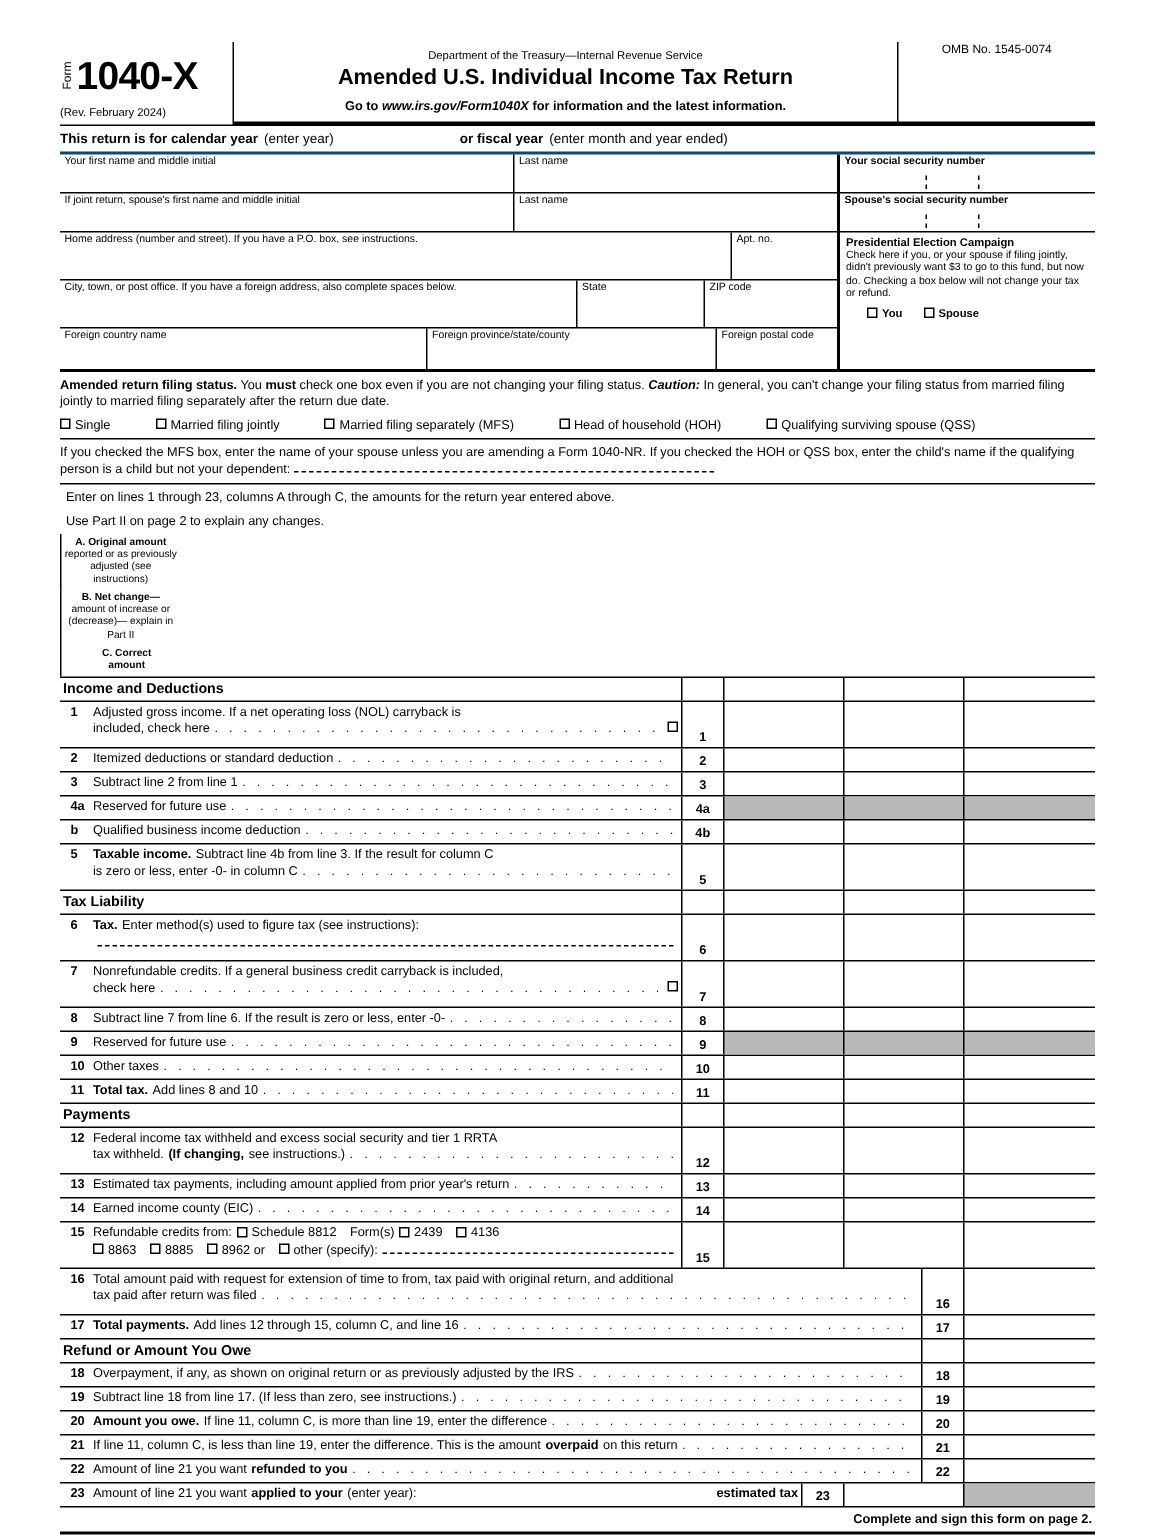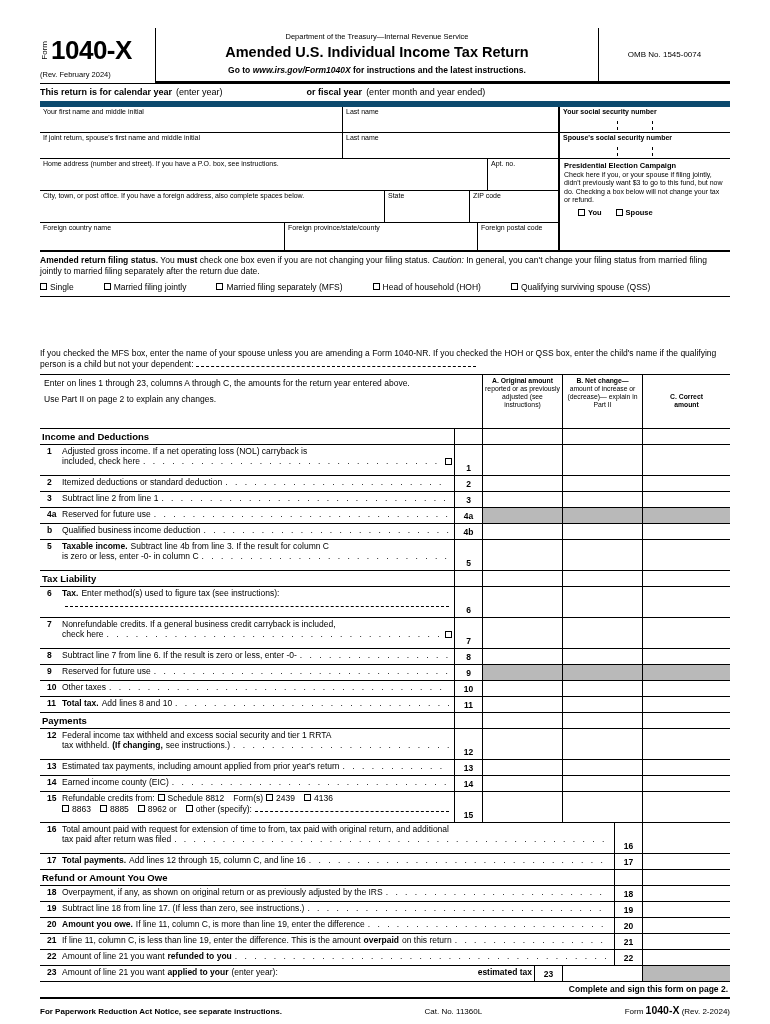--- a/index.html
+++ b/index.html
@@ -1,42 +1,42 @@
 <!DOCTYPE html>
 <html><head>
 <meta charset="utf-8">
 <style>
   * { margin:0; padding:0; box-sizing:border-box; }
   html,body { background:#fff; }
   body { width:770px; height:1024px; font-family:"Liberation Sans", sans-serif; color:#000; }
   .page { width:770px; height:1024px; padding:28px 40px 0; font-size:8.5px; line-height:1.25; }
   .b { font-weight:bold; }
-  .bi { font-weight:normal; font-style:italic; }
+  .bi { font-weight:bold; font-style:italic; }
   .cbx { display:inline-block; width:7px; height:7px; border:1px solid #000; flex:none; background:#fff; }
   .dots { flex:1 1 0; min-width:0; overflow:hidden; white-space:nowrap; letter-spacing:2.5px; margin:0 3px; }
   .dots::after { content:". . . . . . . . . . . . . . . . . . . . . . . . . . . . . . . . . . . . . . . . . . . . . . . . . . . . . . . . . . . . . . . . ."; }
   .fill { flex:1 1 0; min-width:8px; }
   .entryline { flex:1 1 0; border-bottom:1px dashed #000; height:9px; margin:0 3px 2px 3px; }
 
   
   .hdr { display:flex; align-items:stretch; }
   .hdr-left { width:116px; border-right:1px solid #000; border-bottom:1px solid #000; padding:6px 2px 1px 0; }
   .hdr-left-top { display:flex; align-items:center; }
   .formword { writing-mode:vertical-rl; transform:rotate(180deg); font-size:8px; margin-right:1px; }
   .formnum { font-size:26px; font-weight:bold; letter-spacing:-0.5px; }
   .rev { font-size:7.5px; margin-top:3px; }
   .hdr-mid { flex:1; border-bottom:3px solid #000; text-align:center; padding:4px 6px 3px; }
   .dept { font-size:7.5px; }
   .ftitle { font-size:14.5px; font-weight:bold; margin:2px 0 3px; }
   .goto { font-size:8.5px; font-weight:bold; padding-bottom:3px; }
   .goto .link { font-style:italic;text-align:right; }
-  .hdr-right { width:132px; border-left:1px solid #000; border-bottom:3px solid #000; display:flex; align-items:center; justify-content:center; font-size:8px; }
+  .hdr-right { width:132px; border-left:1px solid #000; border-bottom:3px solid #000; display:flex; justify-content:center; font-size:8px; }
 
   
-  .yearrow { display:flex; align-items:flex-end; border-bottom:6px solid #0c4a6e; padding:3px 0; font-size:9px; }
+  .yearrow { display:flex; align-items:flex-end; border-bottom:2px solid #0c4a6e; padding:3px 0; font-size:9px; }
   .yearrow > * + * { margin-left:4px; }
   .year-entry { width:40px; height:10px; }
   .fiscal-lbl { margin-left:40px !important; }
   .fiscal-entry { flex:1; height:10px; }
 
   
   .idwrap { display:flex; border-bottom:2px solid #000; }
   .idleft { width:518px; display:flex; flex-direction:column; }
   .idrow { display:flex; border-bottom:1px solid #000; }
   .idrow:last-child { border-bottom:none; }
@@ -51,26 +51,26 @@
   .campaign { flex:1; padding:2px 4px; font-size:7px; line-height:1.22; }
   .campaign .ctitle { font-size:7.5px; font-weight:bold; }
   .camp-boxes { display:flex; align-items:center; gap:14px; margin-top:3px; padding-left:14px; }
   .camp-boxes .opt { display:flex; align-items:center; gap:3px; font-weight:bold; font-size:7.5px; }
 
   
   .fs { border-bottom:1px solid #000; padding:3px 0 4px; }
   .fs-para { font-size:8.5px; }
   .fs-opts { display:flex; align-items:center; gap:30px; margin-top:5px; font-size:8.5px; }
   .opt { display:flex; align-items:center; gap:3px; }
-  .mfs { padding:3px 0 4px; font-size:8.5px;margin-top:48px; }
+  .mfs { padding:3px 0 4px; font-size:8.5px; }
   .mfs .qline { display:inline-block; width:280px; border-bottom:1px dashed #000; height:8px; }
 
   
   .table { border-top:1px solid #000; }
-  .thead { display:flex; border-bottom:1px solid #000; min-height:54px; }
+  .thead { display:flex; border-bottom:1px solid #000; min-height:54px;flex-direction:column; }
   .th-desc { flex:1; padding:3px 40px 3px 4px; font-size:8.5px; }
   .th-desc .i1 { max-width:390px; }
   .th-desc .i2 { margin-top:6px; }
   .th-col { width:80px; border-left:1px solid #000; text-align:center; font-size:6.8px; padding:2px 2px; line-height:1.22; }
   .th-col span { display:block; }
   .th-colc { width:88px; border-left:1px solid #000; text-align:center; font-size:6.8px; padding:2px; display:flex; flex-direction:column; justify-content:center; }
   .th-colc span { display:block; }
 
   .sechead { display:flex; border-bottom:1px solid #000; min-height:16px; }
   .sechead .t { flex:1; font-size:9.5px; font-weight:bold; padding:2px 0 1px 2px; }
@@ -101,21 +101,21 @@
     <div class="hdr-left">
       <div class="hdr-left-top">
         <span class="formword">Form</span>
         <span class="formnum">1040-X</span>
       </div>
       <div class="rev">(Rev. February 2024)</div>
     </div>
     <div class="hdr-mid">
       <div class="dept">Department of the Treasury—Internal Revenue Service</div>
       <div class="ftitle">Amended U.S. Individual Income Tax Return</div>
-      <div class="goto"><span>Go to</span> <span class="link">www.irs.gov/Form1040X</span> <span>for instructions and the latest instructions.</span></div>
+      <div class="goto"><span>Go to</span> <span class="link">www.irs.gov/Form1040X</span> <span>for information and the latest information.</span></div>
     </div>
     <div class="hdr-right">
       <span class="omb">OMB No. 1545-0074</span>
     </div>
   </div>
 
   <div class="yearrow">
     <span class="b">This return is for calendar year</span>
     <span>(enter year)</span>
     <span class="year-entry"></span>

